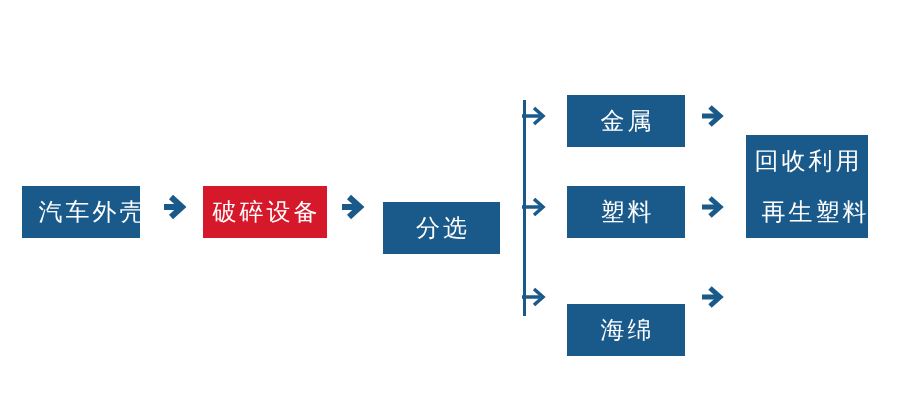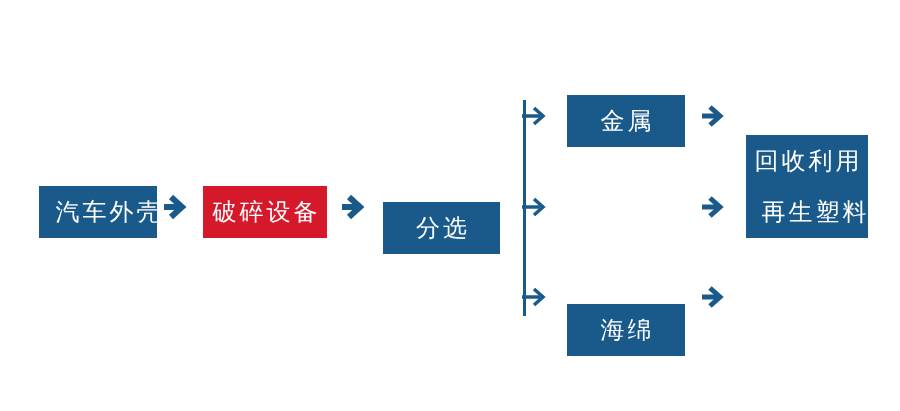--- a/index.html
+++ b/index.html
@@ -42,21 +42,21 @@
     position: absolute;
     width: 3px;
     background: var(--blue, #1A5A8B);
   }
 </style>
 </head>
 <body>
 
 <div class="canvas">
 
-  <div class="node blue" style="left:39px; top:186px; width:118px;padding-left:20px;">汽车外壳</div>
+  <div class="node blue" style="left:22px; top:186px; width:118px;padding-left:20px;">汽车外壳</div>
 
   <svg class="arrow" style="left:163px; top:194px;" width="27" height="26" viewBox="0 0 27 26">
     <line x1="1" y1="13" x2="16" y2="13" stroke-width="6"></line>
     <path d="M8 3 L19 13 L8 23" stroke-width="6"></path>
   </svg>
 
   <div class="node red" style="left:203px; top:186px; width:124px;">破碎设备</div>
 
   <svg class="arrow" style="left:341px; top:194px;" width="27" height="26" viewBox="0 0 27 26">
     <line x1="1" y1="13" x2="16" y2="13" stroke-width="6"></line>
@@ -75,20 +75,21 @@
   <svg class="arrow" style="left:701px; top:103px;" width="27" height="26" viewBox="0 0 27 26">
     <line x1="1" y1="13" x2="16" y2="13" stroke-width="5"></line>
     <path d="M9 4 L19 13 L9 22" stroke-width="5"></path>
   </svg>
   <div class="node blue" style="left:746px; top:95px; width:122px;margin-top:40px;">回收利用</div>
 
   <svg class="arrow" style="left:522px; top:194px;" width="28" height="26" viewBox="0 0 28 26">
     <line x1="0" y1="13" x2="18" y2="13" stroke-width="3.5"></line>
     <path d="M12 5 L21 13 L12 21" stroke-width="3.5"></path>
   </svg>
+  <div class="node blue" style="left:567px; top:186px; width:118px;">塑料</div>
   <svg class="arrow" style="left:701px; top:194px;" width="27" height="26" viewBox="0 0 27 26">
     <line x1="1" y1="13" x2="16" y2="13" stroke-width="5"></line>
     <path d="M9 4 L19 13 L9 22" stroke-width="5"></path>
   </svg>
   <div class="node blue" style="left:746px; top:186px; width:122px;padding-left:14px;">再生塑料</div>
 
   <svg class="arrow" style="left:522px; top:284px;" width="28" height="26" viewBox="0 0 28 26">
     <line x1="0" y1="13" x2="18" y2="13" stroke-width="3.5"></line>
     <path d="M12 5 L21 13 L12 21" stroke-width="3.5"></path>
   </svg>

